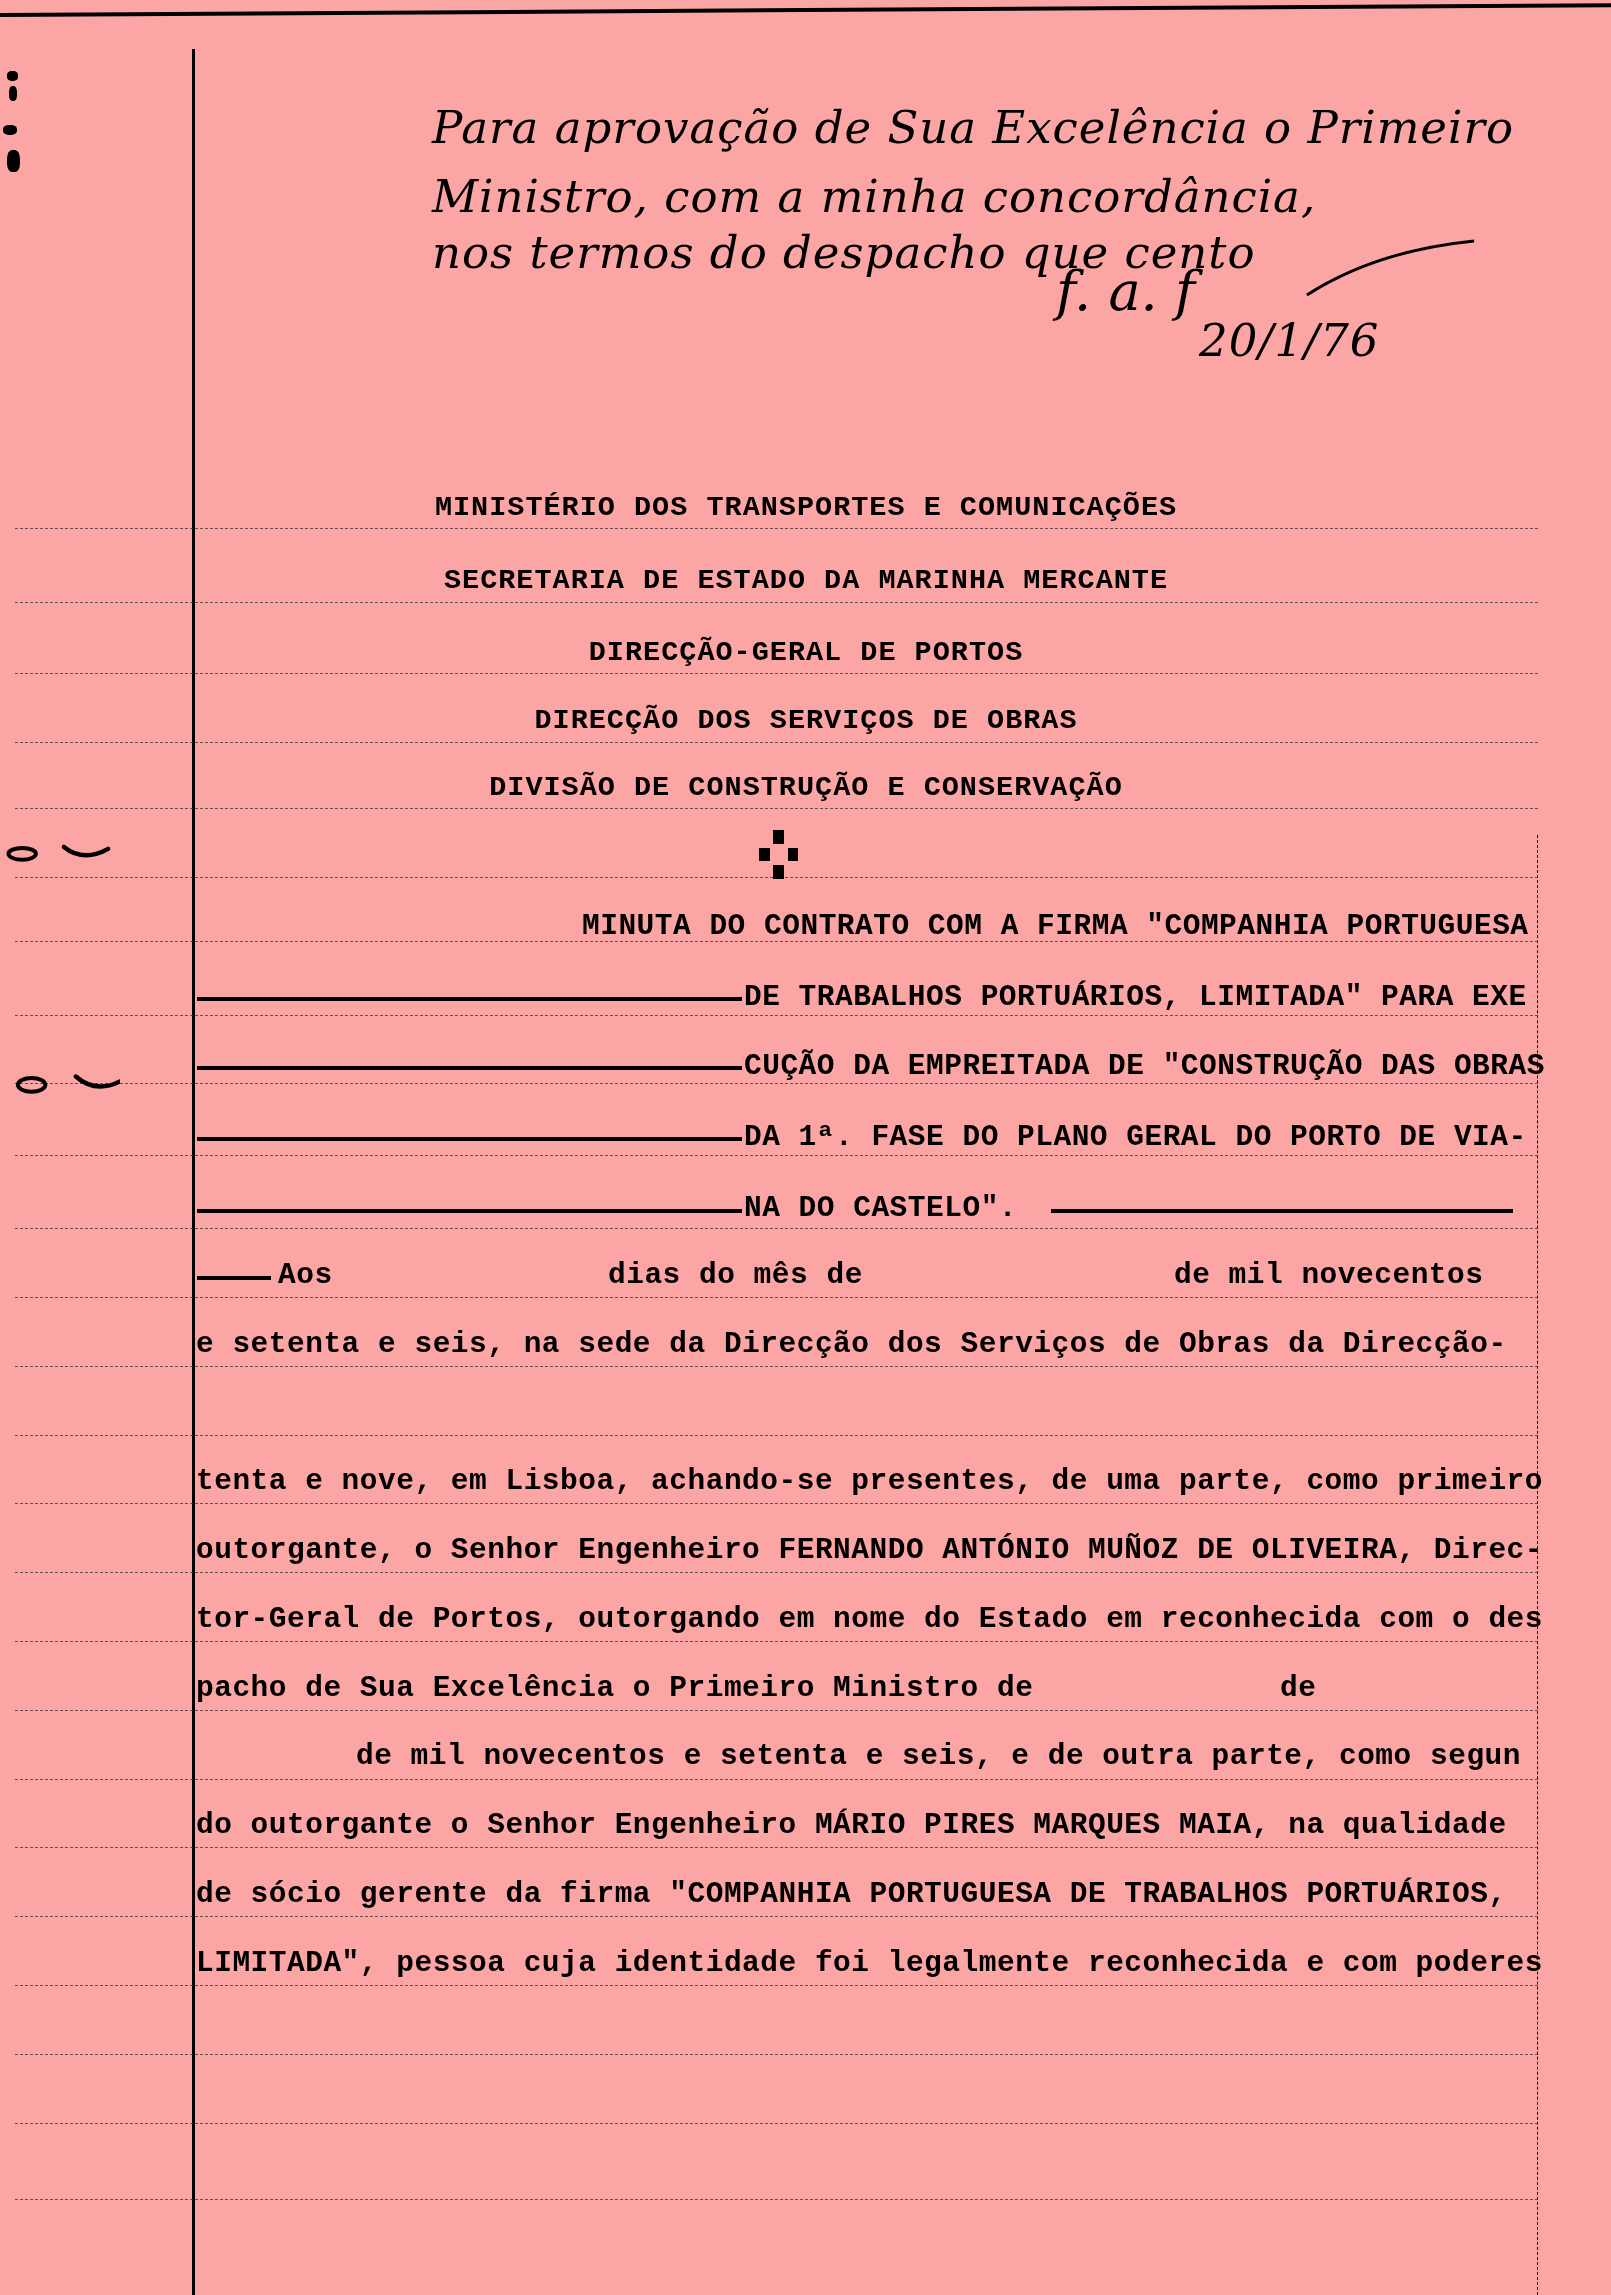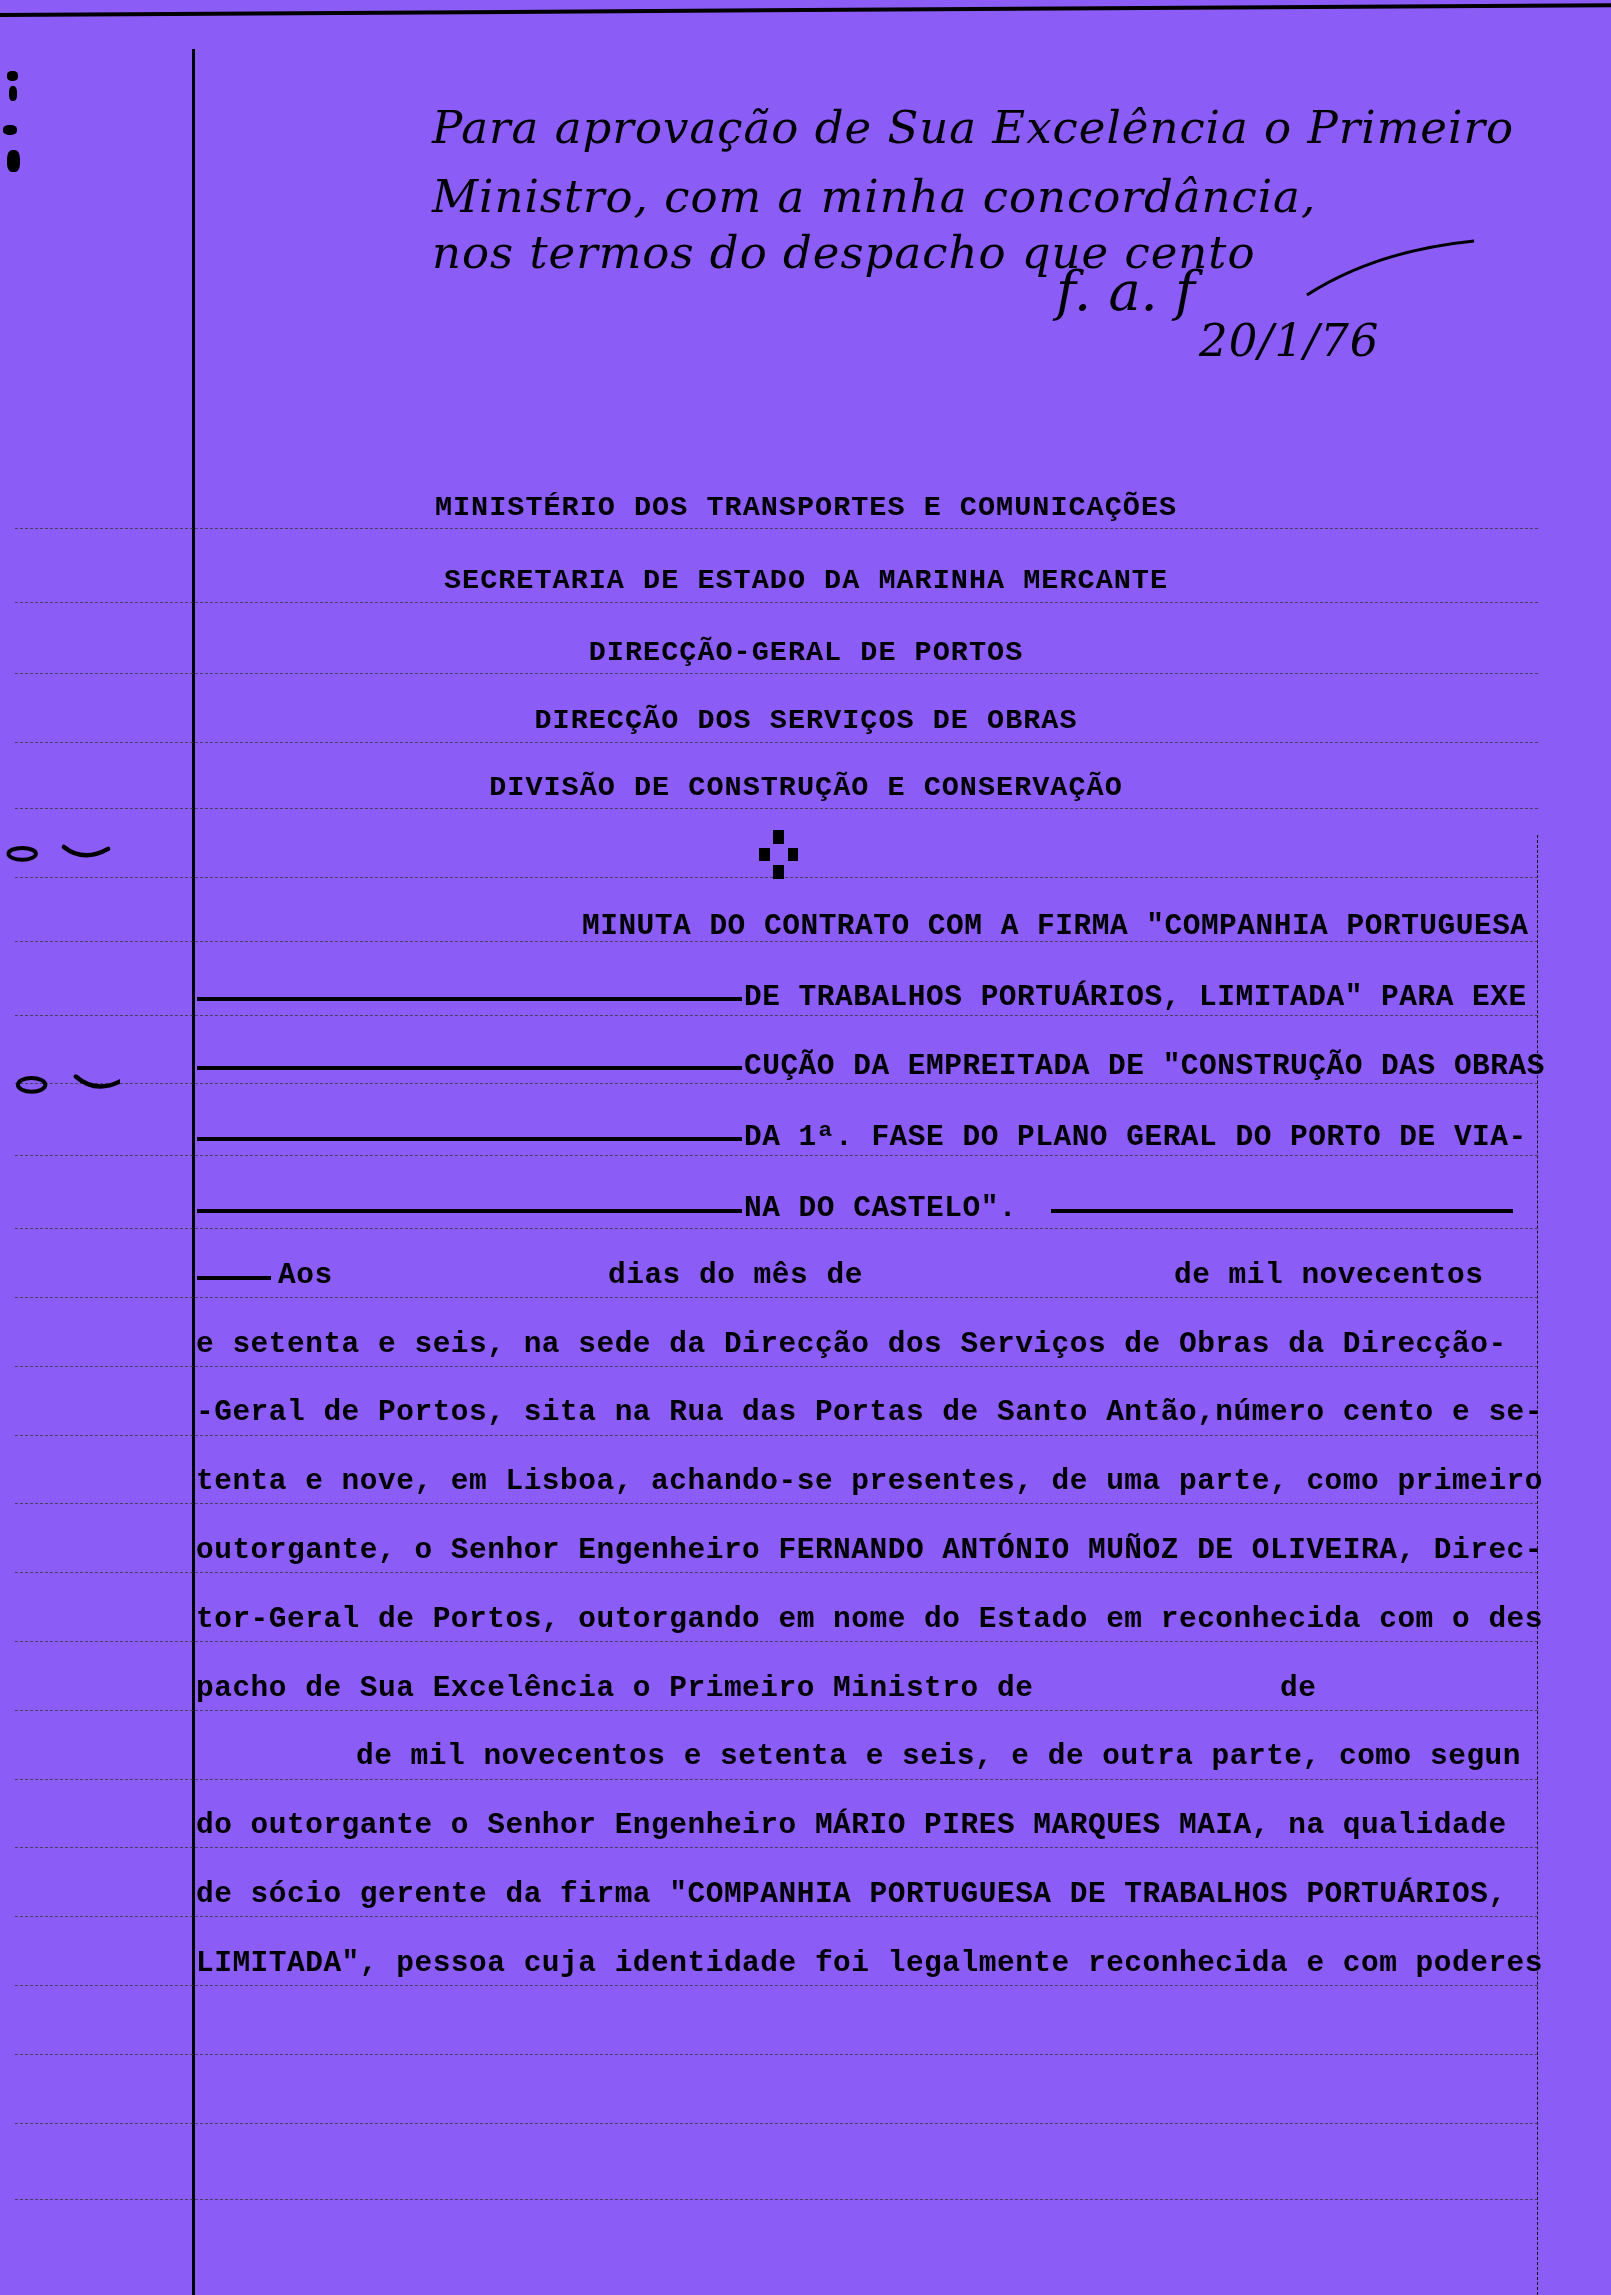--- a/index.html
+++ b/index.html
@@ -1,18 +1,18 @@
 <!DOCTYPE html>
 <html style="font-size:7.9px"><head>
 <meta charset="utf-8">
 <style>
   html, body { margin: 0; padding: 0; background: #ffffff; }
   body { width: 1612px; height: 2295px; position: relative; overflow: hidden;
          font-family: "Liberation Mono", "DejaVu Sans Mono", monospace; color: #000; }
-  .page { position: absolute; inset: 0; background: #8b5cf6; }
+  .page { position: absolute; inset: 0; background: #fca5a5; }
   .top-rule { position: absolute; left: 0; top: 12.8px; width: 1612px; height: 3.9px;
               background: #000; transform: rotate(-0.35deg); transform-origin: left center; }
   .margin-line { position: absolute; left: 192px; top: 49px; width: 2.9px; height: 2246px; background: #000; }
   .right-border { position: absolute; left: 1537px; top: 835px; width: 0; height: 1460px;
                   border-left: 1.5px dashed #111; }
   .ruled { position: absolute; left: 14.7px; width: 1523px; height: 0;
            border-top: 1.5px dashed #333; opacity: .75; }
   .hw { position: absolute; font-family: "DejaVu Serif", serif; font-style: italic;
         font-size: 45px; color: #000; white-space: nowrap; letter-spacing: 1px; }
   .hw-sig { position: absolute; font-family: "DejaVu Serif", serif; font-style: italic; font-size: 54px; text-align: right; }
@@ -112,21 +112,20 @@
   <div class="dashfill" style="left:197px;top:1209px;width:545px"></div>
   <div class="line" style="left:744px;top:1191px">NA DO CASTELO".</div>
   <div class="dashfill" style="left:1051px;top:1209px;width:462px"></div>
 
   <div class="dashfill" style="left:197px;top:1276px;width:74px"></div>
   <div class="line" style="left:278px;top:1258px">Aos</div>
   <div class="line" style="left:608px;top:1258px">dias do mês de</div>
   <div class="line" style="left:1174px;top:1258px">de mil novecentos</div>
 
   <div class="line" style="left:196px;top:1327px">e setenta e seis, na sede da Direcção dos Serviços de Obras da Direcção-</div>
-  <div class="line" style="left:196px;top:1395px">-Geral de Portos, sita na Rua das Portas de Santo Antão,número cento e se-</div>
   <div class="line" style="left:196px;top:1464px">tenta e nove, em Lisboa, achando-se presentes, de uma parte, como primeiro</div>
   <div class="line" style="left:196px;top:1533px">outorgante, o Senhor Engenheiro FERNANDO ANTÓNIO MUÑOZ DE OLIVEIRA, Direc-</div>
   <div class="line" style="left:196px;top:1602px">tor-Geral de Portos, outorgando em nome do Estado em reconhecida com o des</div>
   <div class="line" style="left:196px;top:1671px">pacho de Sua Excelência o Primeiro Ministro de</div>
   <div class="line" style="left:1280px;top:1671px">de</div>
 
   <div class="line" style="left:356px;top:1739px">de mil novecentos e setenta e seis, e de outra parte, como segun</div>
 
   <div class="line" style="left:196px;top:1808px">do outorgante o Senhor Engenheiro MÁRIO PIRES MARQUES MAIA, na qualidade</div>
   <div class="line" style="left:196px;top:1877px">de sócio gerente da firma "COMPANHIA PORTUGUESA DE TRABALHOS PORTUÁRIOS,</div>

